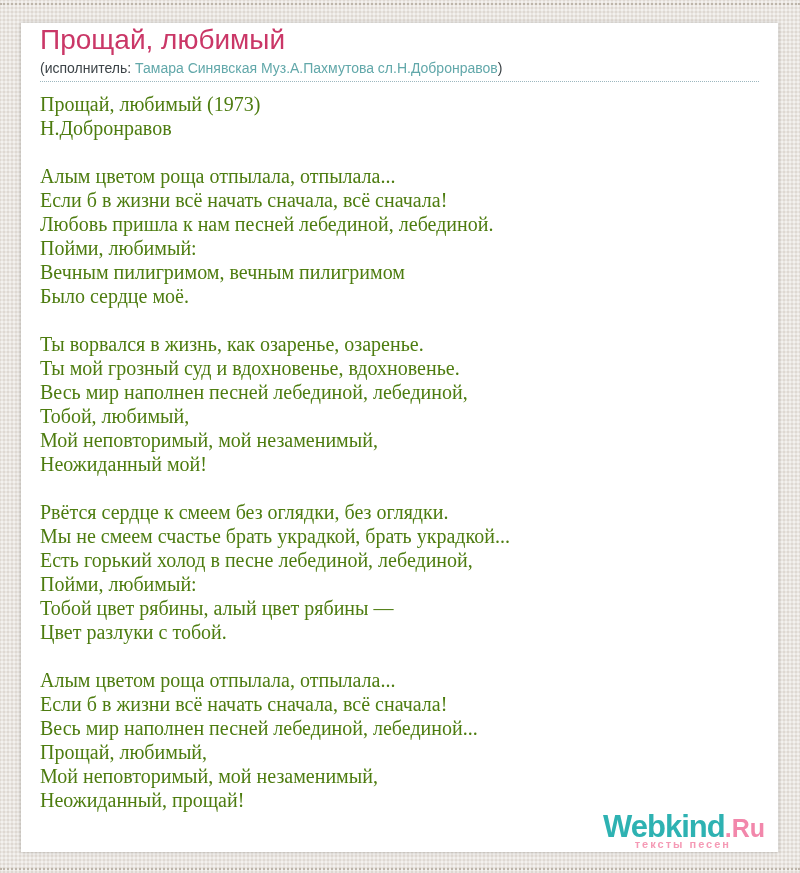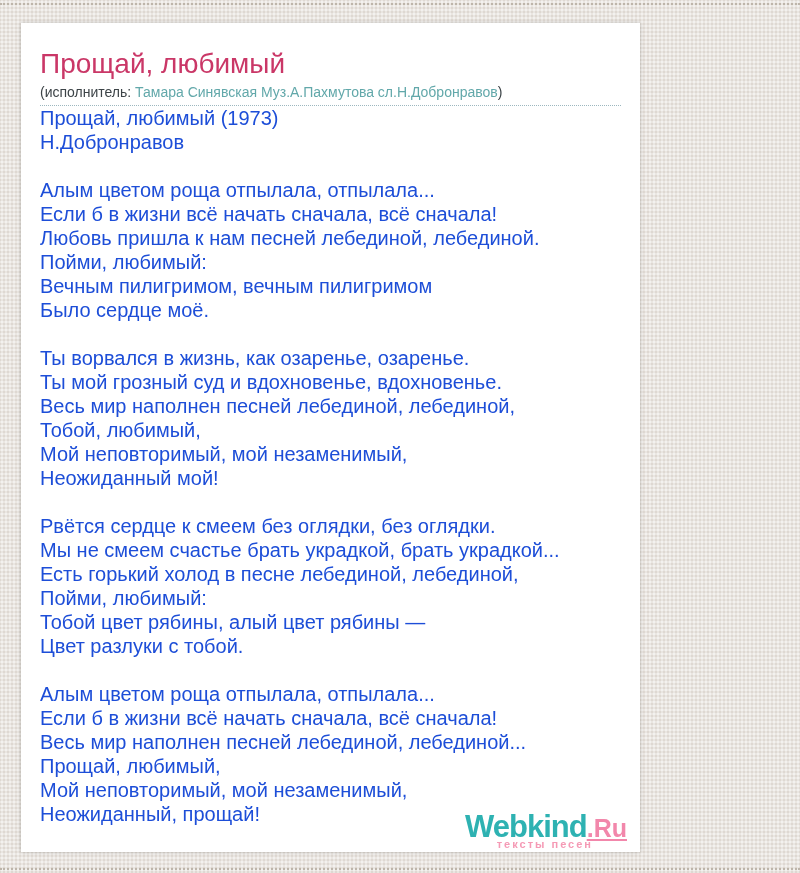--- a/index.html
+++ b/index.html
@@ -18,25 +18,25 @@
   .frame-line {
     position:absolute; left:0; right:0; height:0;
     border-top:2px dotted #bdb5aa;
   }
   .frame-line.top { top:3px; }
   .frame-line.bottom { bottom:3px; }
 
   .card {
     position:absolute;
     left:21px; top:23px;
-    width:619px; height:829px;
+    width:757px; height:829px;
     background:#ffffff;
     box-shadow:0 0 4px rgba(0,0,0,.22);
     box-sizing:border-box;
-    padding:26px 19px 0 19px;
+    padding:2px 19px 0 19px;
   }
 
   .song-title {
     margin:0;
     font-size:28px;
     line-height:30px;
     font-weight:400;
     color:#ca3767;
     font-family:"Liberation Sans", sans-serif;
   }
@@ -48,24 +48,25 @@
     padding-bottom:3px;
     border-bottom:1px dotted #9cb7bf;
   }
   .performer-link {
     color:#62a8aa;
     text-decoration:none;
     cursor:pointer;
   }
 
   .lyrics {
-    font-family:Liberation Sans, sans-serif;
+    margin-top:10px;
+    font-family:Liberation Serif, serif;
     font-size:20px;
     line-height:24px;
-    color:#1d4ed8;
+    color:#4d7c0f;
   }
   .stanza { margin:0 0 24px 0; }
   .stanza:last-child { margin-bottom:0; }
   .lyric-line { white-space:nowrap; }
 
   .logo {
     position:absolute;
     right:13px; bottom:2px;
     text-align:right;
     font-family:"Liberation Sans", sans-serif;
@@ -76,21 +77,20 @@
     display:block;
   }
   .logo-main {
     font-size:31px;
     letter-spacing:-1px;
     color:#2eb2b2;
   }
   .logo-tld {
     font-size:25px;
     color:#f287ab;
-    text-decoration:underline;
   }
   .logo-tagline {
     font-size:11px;
     letter-spacing:2px;
     color:#f59ab5;
     margin-top:-3px;
     padding-right:34px;
   }
 </style>
 </head>

